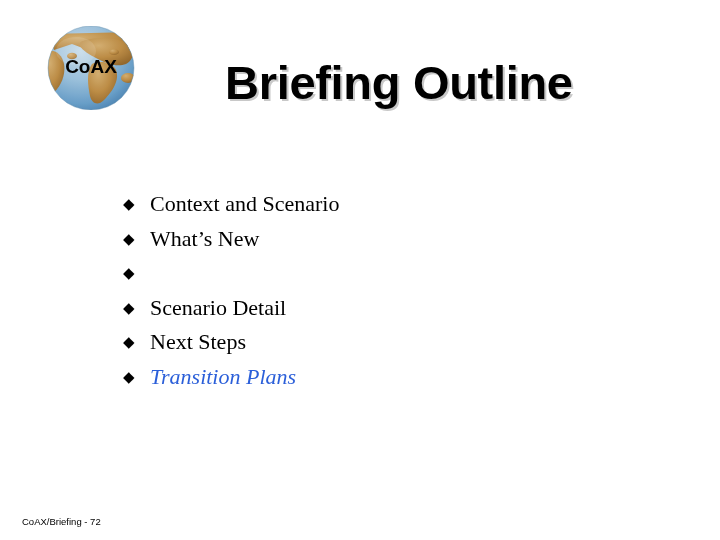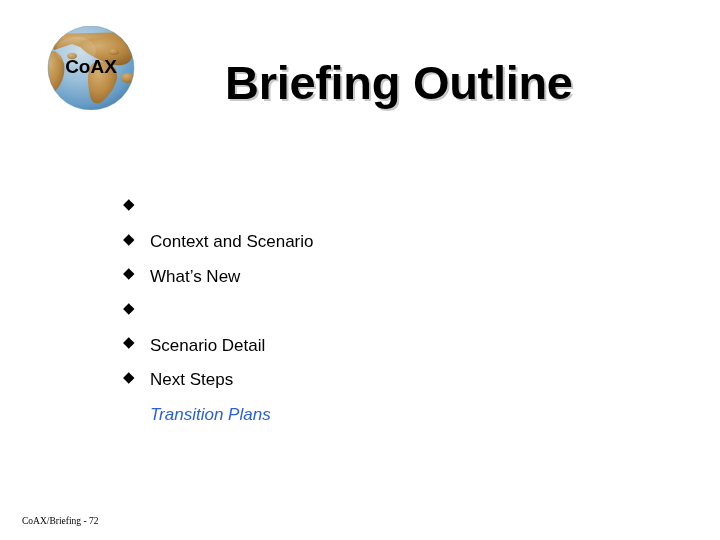--- a/index.html
+++ b/index.html
@@ -84,38 +84,37 @@
     width: 30px;
     flex: 0 0 30px;
     font-size: 15px;
     line-height: 27px;
     color: #000000;
     text-align: left;
     padding-left: 3px;
     box-sizing: border-box;
   }
   .bullet-label {
-    font-family: Liberation Sans, sans-serif;
-    font-size: 17px;
+    font-family: Liberation Serif, serif;
+    font-size: 22px;
     line-height: 27px;
     color: #000000;
     white-space: nowrap;
-    margin-top: 38px;
   }
   .bullet-label.accent {
     color: #2b5fd9;
     font-style: italic;
   }
 
   
   #footer {
     position: absolute;
     left: 22px;
     top: 516px;
-    font-family: Liberation Serif, serif;
+    font-family: Liberation Sans, sans-serif;
     font-size: 9.5px;
     color: #000000;
     white-space: nowrap;
   }
 </style>
 </head>
 <body>
 
 <div id="slide">
 

